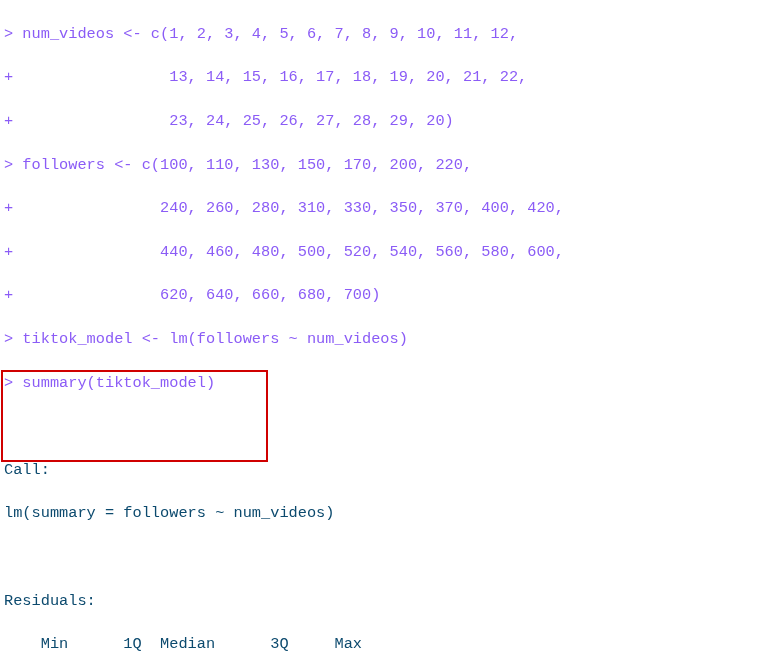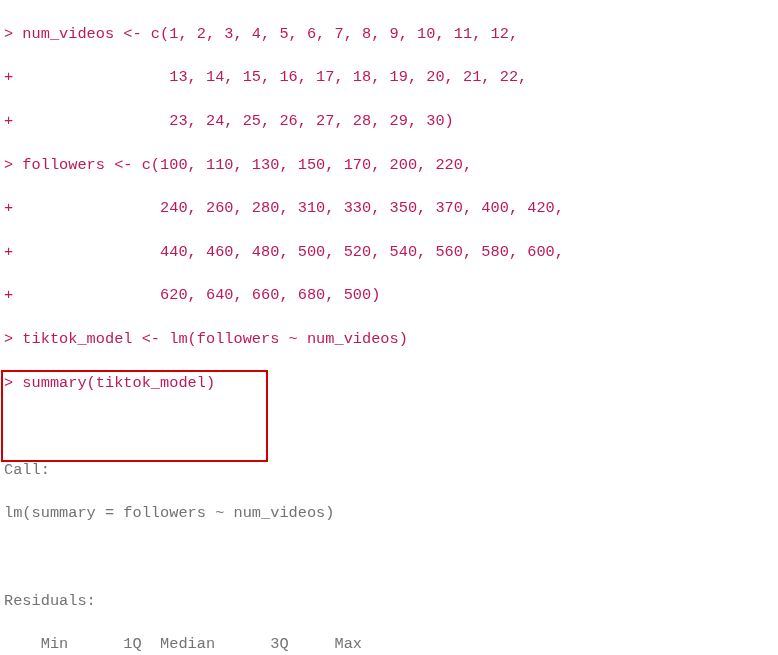--- a/index.html
+++ b/index.html
@@ -12,49 +12,49 @@
   }
   .console {
     font-family: Consolas, "Courier New", monospace;
     font-size: 15.3px;
     line-height: 21.8px;
     white-space: pre;
     padding: 2px 0 0 4px;
     position: relative;
   }
   .code-input {
-    color: #be185d;
+    color: #8b5cf6;
   }
   .output {
-    color: #737373;
+    color: #0c4a6e;
   }
   .highlight-box {
     position: absolute;
     border: 2px solid #d00000;
     pointer-events: none;
     box-sizing: border-box;
   }
 </style>
 </head>
 <body>
 
 <div class="console">
 <span class="code-input">&gt; num_videos &lt;- c(1, 2, 3, 4, 5, 6, 7, 8, 9, 10, 11, 12,</span>
 
 <span class="code-input">+                 13, 14, 15, 16, 17, 18, 19, 20, 21, 22,</span>
 
-<span class="code-input">+                 23, 24, 25, 26, 27, 28, 29, 30)</span>
+<span class="code-input">+                 23, 24, 25, 26, 27, 28, 29, 20)</span>
 
 <span class="code-input">&gt; followers &lt;- c(100, 110, 130, 150, 170, 200, 220,</span>
 
 <span class="code-input">+                240, 260, 280, 310, 330, 350, 370, 400, 420,</span>
 
 <span class="code-input">+                440, 460, 480, 500, 520, 540, 560, 580, 600,</span>
 
-<span class="code-input">+                620, 640, 660, 680, 500)</span>
+<span class="code-input">+                620, 640, 660, 680, 700)</span>
 
 <span class="code-input">&gt; tiktok_model &lt;- lm(followers ~ num_videos)</span>
 
 <span class="code-input">&gt; summary(tiktok_model)</span>
 
 <span class="output"></span>
 
 <span class="output">Call:</span>
 
 <span class="output">lm(summary = followers ~ num_videos)</span>

